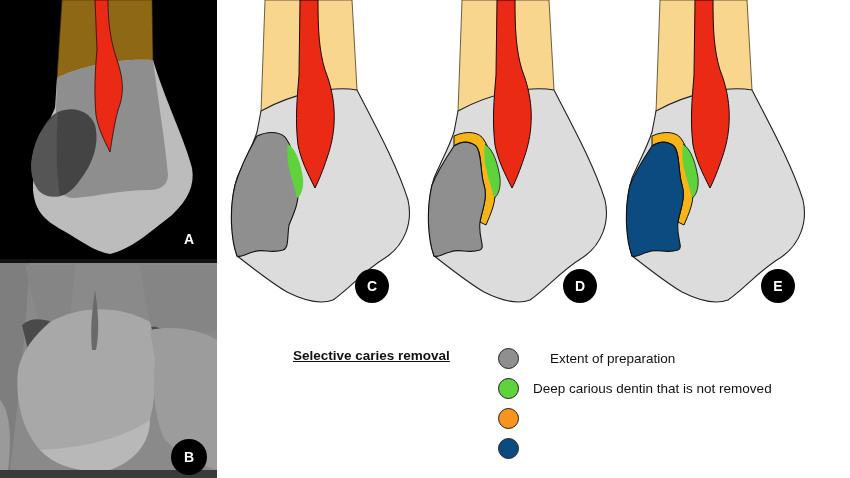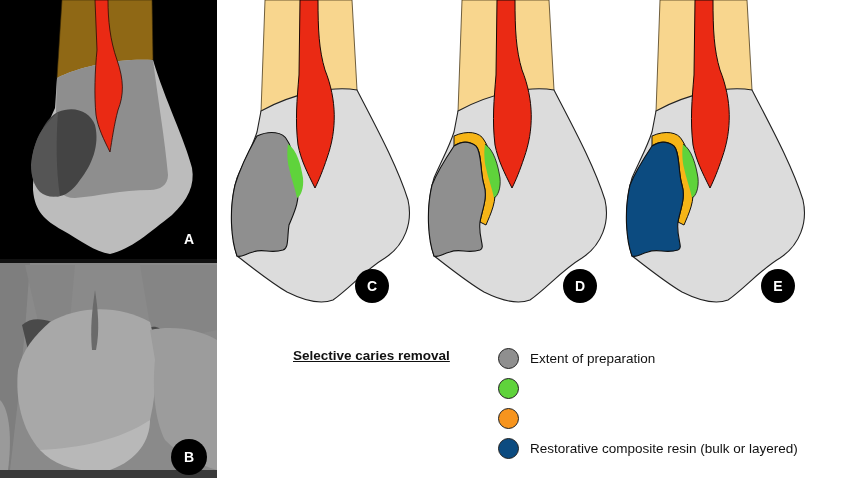--- a/index.html
+++ b/index.html
@@ -2,21 +2,21 @@
 <html><head>
   <meta charset="utf-8">
   <style>
     html, body { margin: 0; padding: 0; background: #ffffff; }
     body { width: 850px; height: 478px; position: relative; overflow: hidden;
            font-family: "Liberation Sans", sans-serif; }
     #stage { position: absolute; left: 0; top: 0; width: 850px; height: 478px; }
     .legend-title { position: absolute; left: 293px; top: 348px; font-size: 13.5px; font-weight: bold; color: #111; text-decoration: underline; }
     .legend-item { position: absolute; left: 498px; height: 24px; display: flex; align-items: center; }
     .legend-swatch { width: 21px; height: 21px; border-radius: 50%; border: 1.3px solid #222; box-sizing: border-box; flex: 0 0 auto; }
-    .legend-label { margin-left: 11px; font-size: 13.5px; color: #111; white-space: nowrap; }
+    .legend-label { margin-left: 31px; font-size: 13.5px; color: #111; white-space: nowrap; }
     .panel-label { font-family: "Liberation Sans", sans-serif; font-weight: bold; font-size: 14px; fill: #ffffff; }
   </style>
 </head>
 <body>
 
 <svg id="stage" width="850" height="478" viewBox="0 0 850 478" xmlns="http://www.w3.org/2000/svg">
   <defs>
 
     <path id="root-shape" d="M40 0 L127 0 L132 90 L36 112 Z"></path>
     <path id="crown-shape" d="M36 111 C70 92 110 86 132 90 C150 125 172 165 183 200 C188 222 180 245 160 258 C140 270 125 288 108 300 C95 305 78 300 62 292 C45 282 28 268 12 256 C5 232 5 200 12 178 C20 160 28 145 32 132 Z"></path>
@@ -90,20 +90,20 @@
 </svg>
 
 <div class="legend-title">Selective caries removal</div>
 
 <div class="legend-item" style="top:346px">
   <span class="legend-swatch" style="background:#8f8f8f"></span>
   <span class="legend-label">Extent of preparation</span>
 </div>
 <div class="legend-item" style="top:376px">
   <span class="legend-swatch" style="background:#5fd33b"></span>
+  <span class="legend-label" style="margin-left:14px">Deep carious dentin that is not removed</span>
 </div>
 <div class="legend-item" style="top:406px">
   <span class="legend-swatch" style="background:#f7941d"></span>
 </div>
 <div class="legend-item" style="top:436px">
   <span class="legend-swatch" style="background:#0c4b80"></span>
-  <span class="legend-label">Restorative composite resin (bulk or layered)</span>
 </div>
 
 </body></html>

